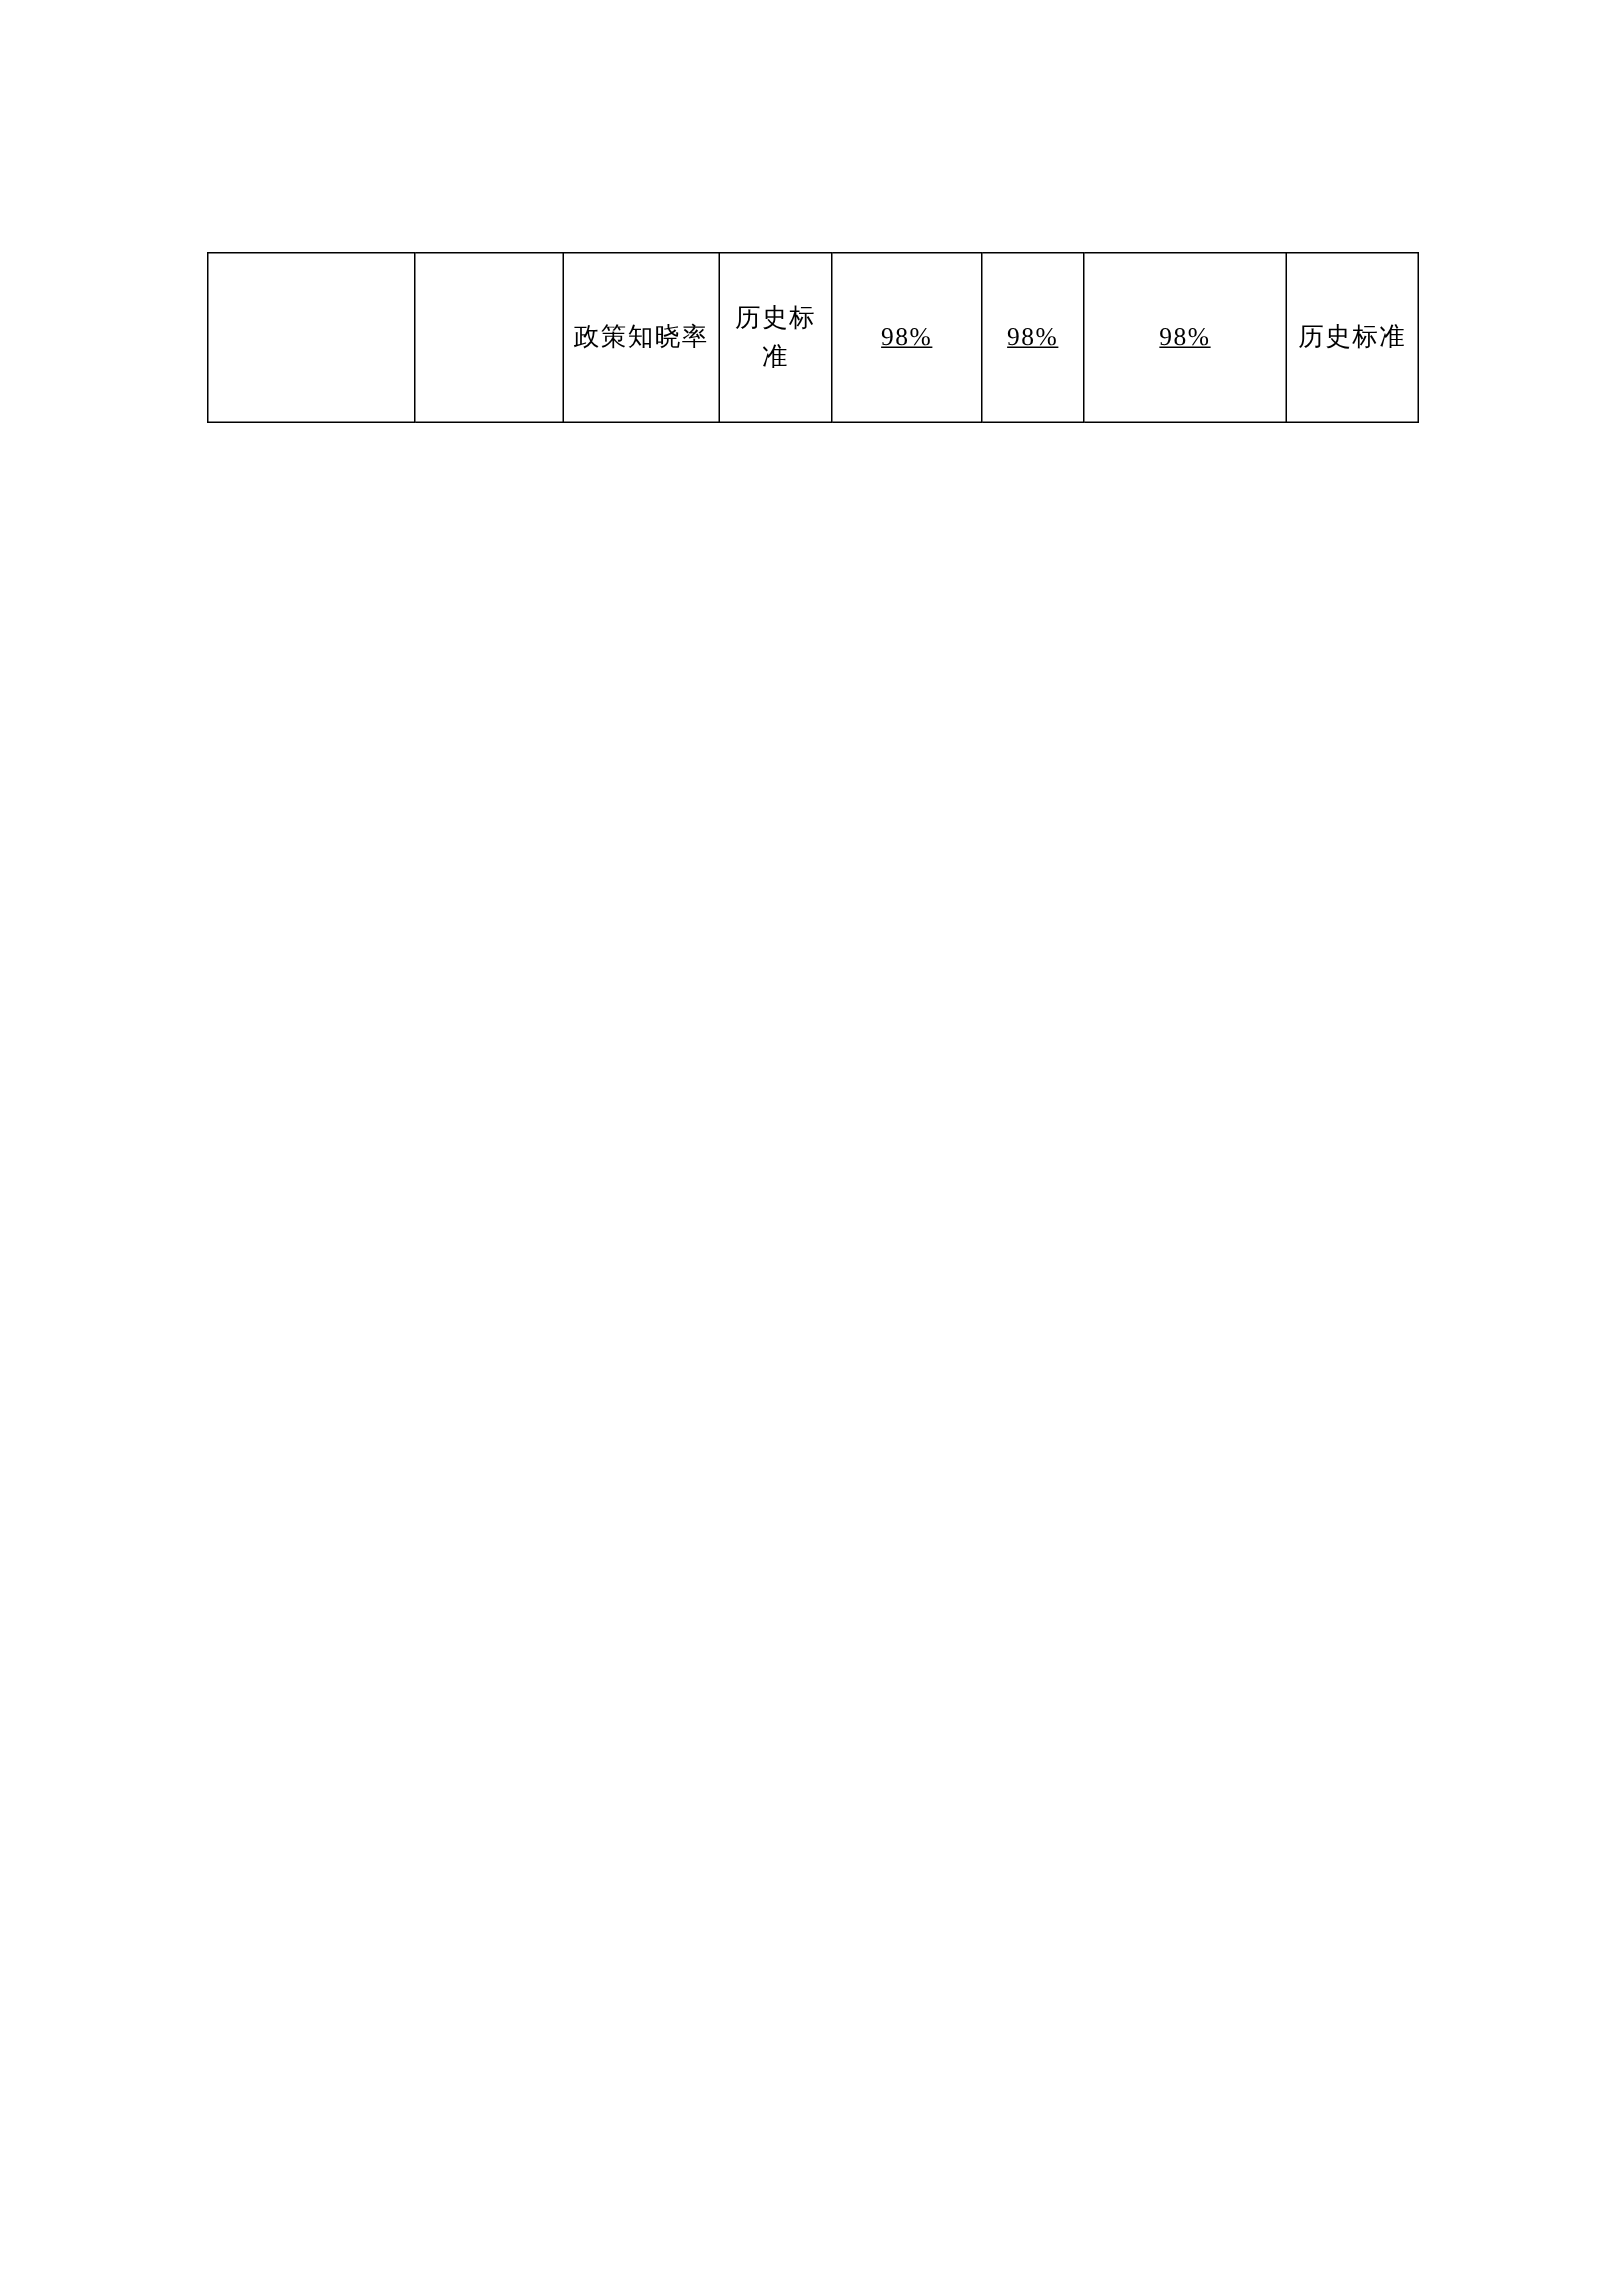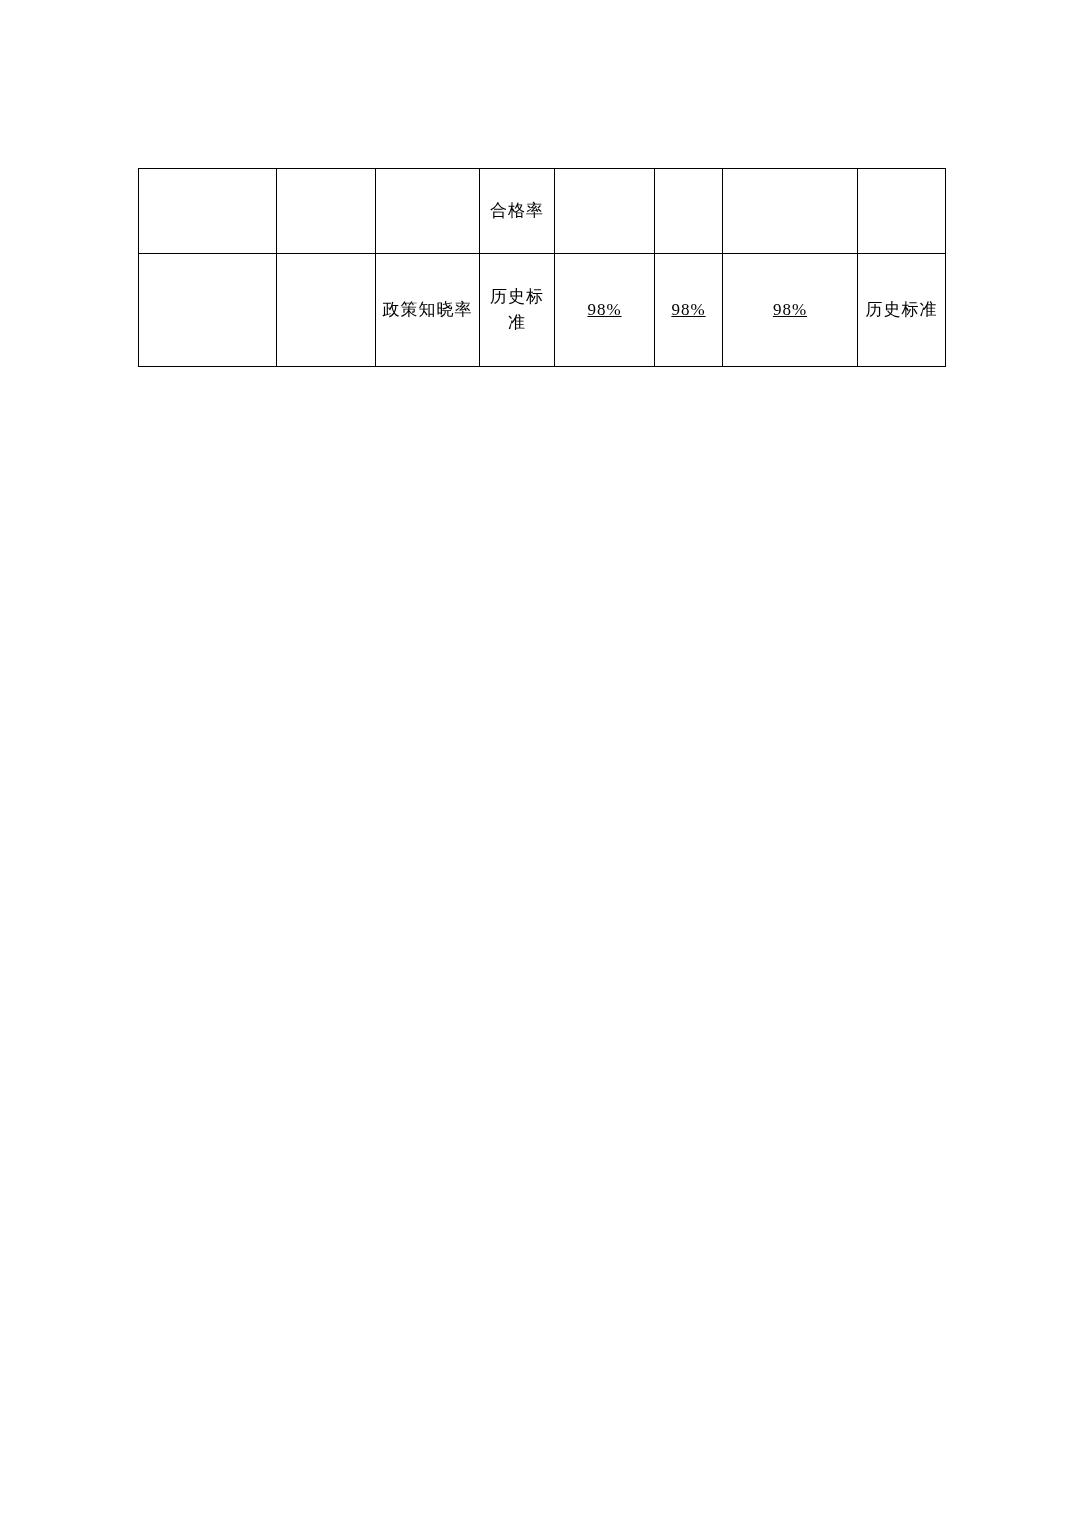--- a/index.html
+++ b/index.html
@@ -68,30 +68,20 @@
       <col class="c1">
         <col class="c2">
         <col class="c3">
         <col class="c4">
       <col class="c5">
         <col class="c6">
         <col class="c7">
         <col class="c8">
     </colgroup>
     <tbody>
-      <tr class="row-top">
-        <td></td>
-        <td></td>
-        <td></td>
-        <td>合格率</td>
-        <td></td>
-        <td></td>
-        <td></td>
-        <td></td>
-      </tr>
       <tr class="row-bottom">
         <td></td>
         <td></td>
         <td>政策知晓率</td>
         <td>历史标准</td>
         <td class="num">98%</td>
         <td class="num">98%</td>
         <td class="num">98%</td>
         <td>历史标准</td>
       </tr>

